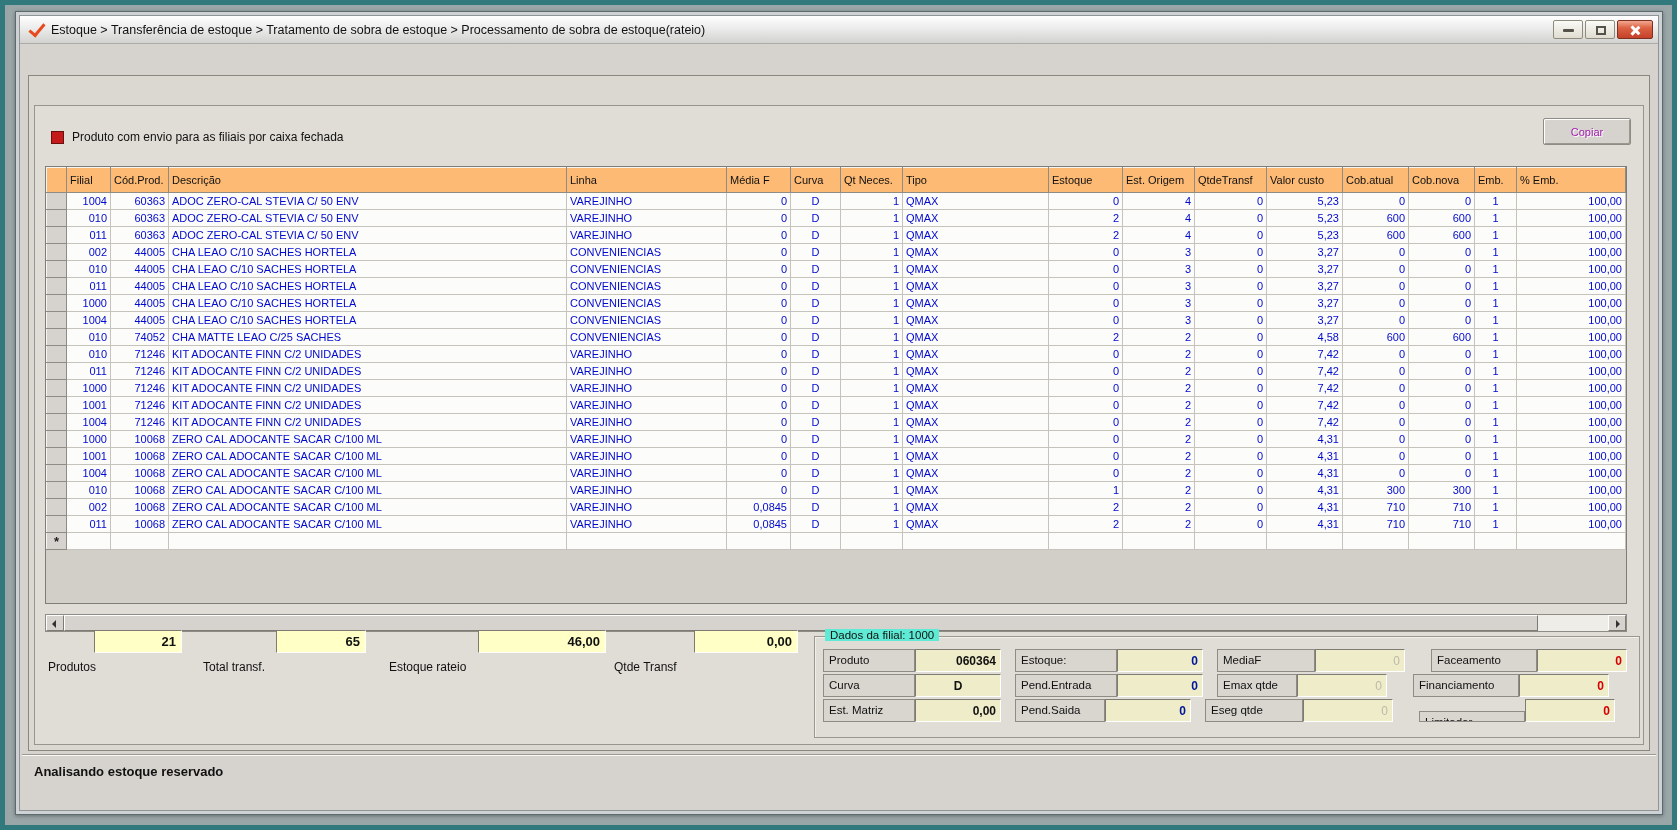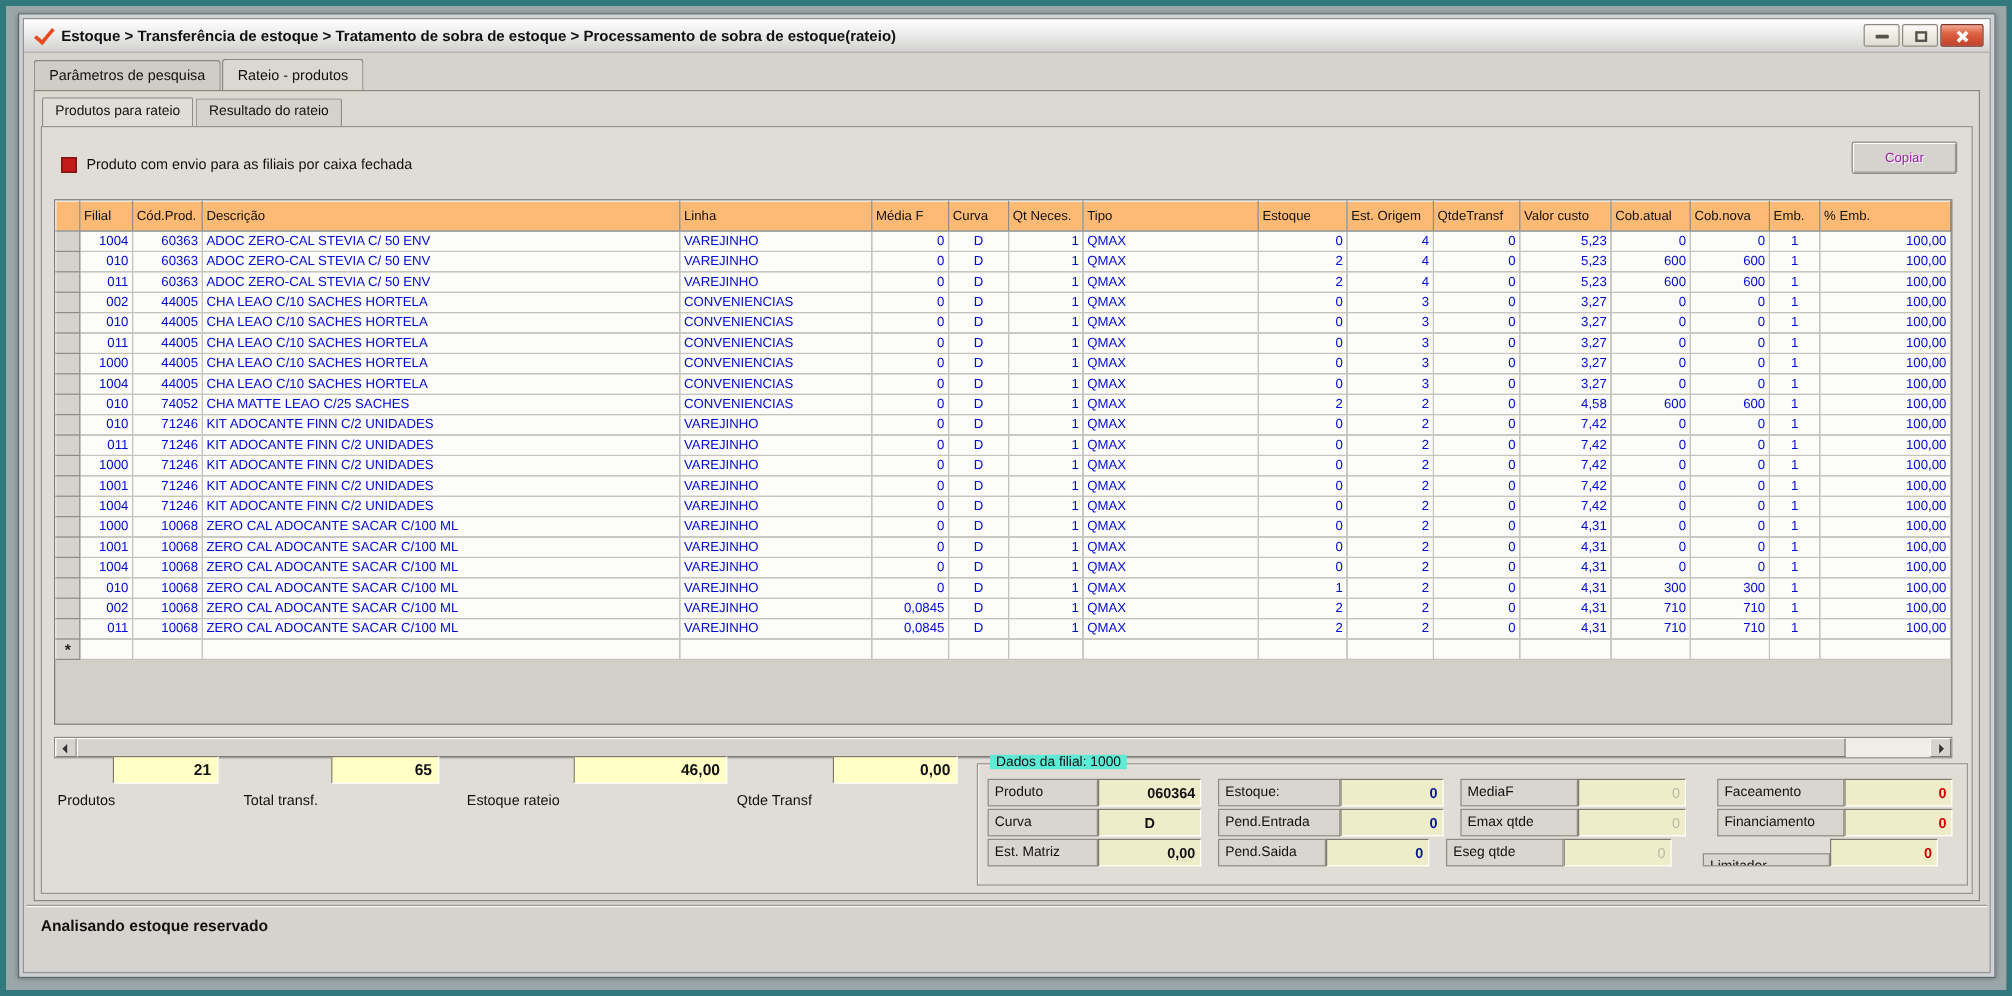--- a/index.html
+++ b/index.html
@@ -13,21 +13,21 @@
             background: #cfd2d5; border: 1px solid #5a6b6d; padding: 3px;
             box-shadow: 0 1px 4px rgba(0,0,0,.35); }
   .window-inner { width: 100%; height: 100%; background: #d6d3ce; border: 1px solid #8f9496;
                   display: flex; flex-direction: column; overflow: hidden; }
 
   .titlebar { height: 28px; flex: 0 0 28px; display: flex; align-items: center; padding: 0 5px;
               background: linear-gradient(#ffffff, #ececec 45%, #d2d2d0); border-bottom: 1px solid #aeaca7; }
   .app-icon { width: 18px; height: 16px; position: relative; margin: 0 6px 0 2px; }
   .app-icon::before { content: ""; position: absolute; left: 2px; top: 2px; width: 13px; height: 6px;
               border-left: 3px solid #e8491d; border-bottom: 3px solid #e8491d; transform: rotate(-50deg); }
-  .title-text { font-size: 12.5px; font-weight: bold; color: #111; flex: 1; white-space: nowrap; overflow: hidden; }
+  .title-text { font-size: 12.5px; font-weight: normal; color: #111; flex: 1; white-space: nowrap; overflow: hidden; }
   .winbtns { display: flex; gap: 2px; }
   .winbtn { width: 30px; height: 19px; border: 1px solid #8f8b7d; border-radius: 2px;
             background: linear-gradient(#fbfaf7, #e0dcd0); position: relative; cursor: pointer; }
   .winbtn .bar { position: absolute; left: 9px; top: 8px; width: 11px; height: 3px; background: #55524a; border-radius: 1px; }
   .winbtn .box { position: absolute; left: 10px; top: 5px; width: 10px; height: 9px; border: 2px solid #55524a; }
   .winbtn.close { width: 36px; background: linear-gradient(#f2a892, #dd6243 40%, #c4402a); border-color: #7e3020; }
   .winbtn.close .x1, .winbtn.close .x2 { position: absolute; left: 12px; top: 4px; width: 2.5px; height: 11px; background: #fff; }
   .winbtn.close .x1 { transform: translateX(4px) rotate(45deg); }
   .winbtn.close .x2 { transform: translateX(4px) rotate(-45deg); }
 
@@ -137,31 +137,23 @@
             </span>
           <span class="winbtn close">
               <span class="x1"></span>
               <span class="x2"></span>
             </span>
         </span>
       </div>
 
       <div class="content">
 
-        <div class="tabs">
-          <div class="tab">Parâmetros de pesquisa</div>
-          <div class="tab active">Rateio - produtos</div>
-        </div>
 
         <div class="page1">
 
-          <div class="subtabs">
-            <div class="subtab active">Produtos para rateio</div>
-            <div class="subtab">Resultado do rateio</div>
-          </div>
 
           <div class="page2">
 
             <div class="legend">
               <span class="legend-swatch"></span>
               <span class="legend-label">Produto com envio para as filiais por caixa fechada</span>
             </div>
 
             <button class="btn-copiar" disabled="">Copiar</button>
 
@@ -643,21 +635,21 @@
                     <div class="flabel" style="width: 98px;">MediaF</div>
                     <div class="fvalue v-muted a-r" style="width: 90px; margin-right: 26px;">0</div>
                     <div class="flabel" style="width: 106px;">Faceamento</div>
                     <div class="fvalue v-red a-r" style="width: 90px; margin-right: 0px;">0</div>
                   </div>
                   <div class="frow">
                     <div class="flabel" style="width: 92px;">Curva</div>
                     <div class="fvalue v-bold-dark a-c" style="width: 86px; margin-right: 14px;">D</div>
                     <div class="flabel" style="width: 102px;">Pend.Entrada</div>
                     <div class="fvalue v-bold-blue a-r" style="width: 86px; margin-right: 14px;">0</div>
-                    <div class="flabel" style="width: 98px;">Emax qtde</div>
+                    <div class="flabel" style="width: 80px;">Emax qtde</div>
                     <div class="fvalue v-muted a-r" style="width: 90px; margin-right: 26px;">0</div>
                     <div class="flabel" style="width: 106px;">Financiamento</div>
                     <div class="fvalue v-red a-r" style="width: 90px; margin-right: 0px;">0</div>
                   </div>
                   <div class="frow">
                     <div class="flabel" style="width: 92px;">Est. Matriz</div>
                     <div class="fvalue v-plain a-r" style="width: 86px; margin-right: 14px;">0,00</div>
                     <div class="flabel" style="width: 90px;">Pend.Saida</div>
                     <div class="fvalue v-bold-blue a-r" style="width: 86px; margin-right: 14px;">0</div>
                     <div class="flabel" style="width: 98px;">Eseg qtde</div>

